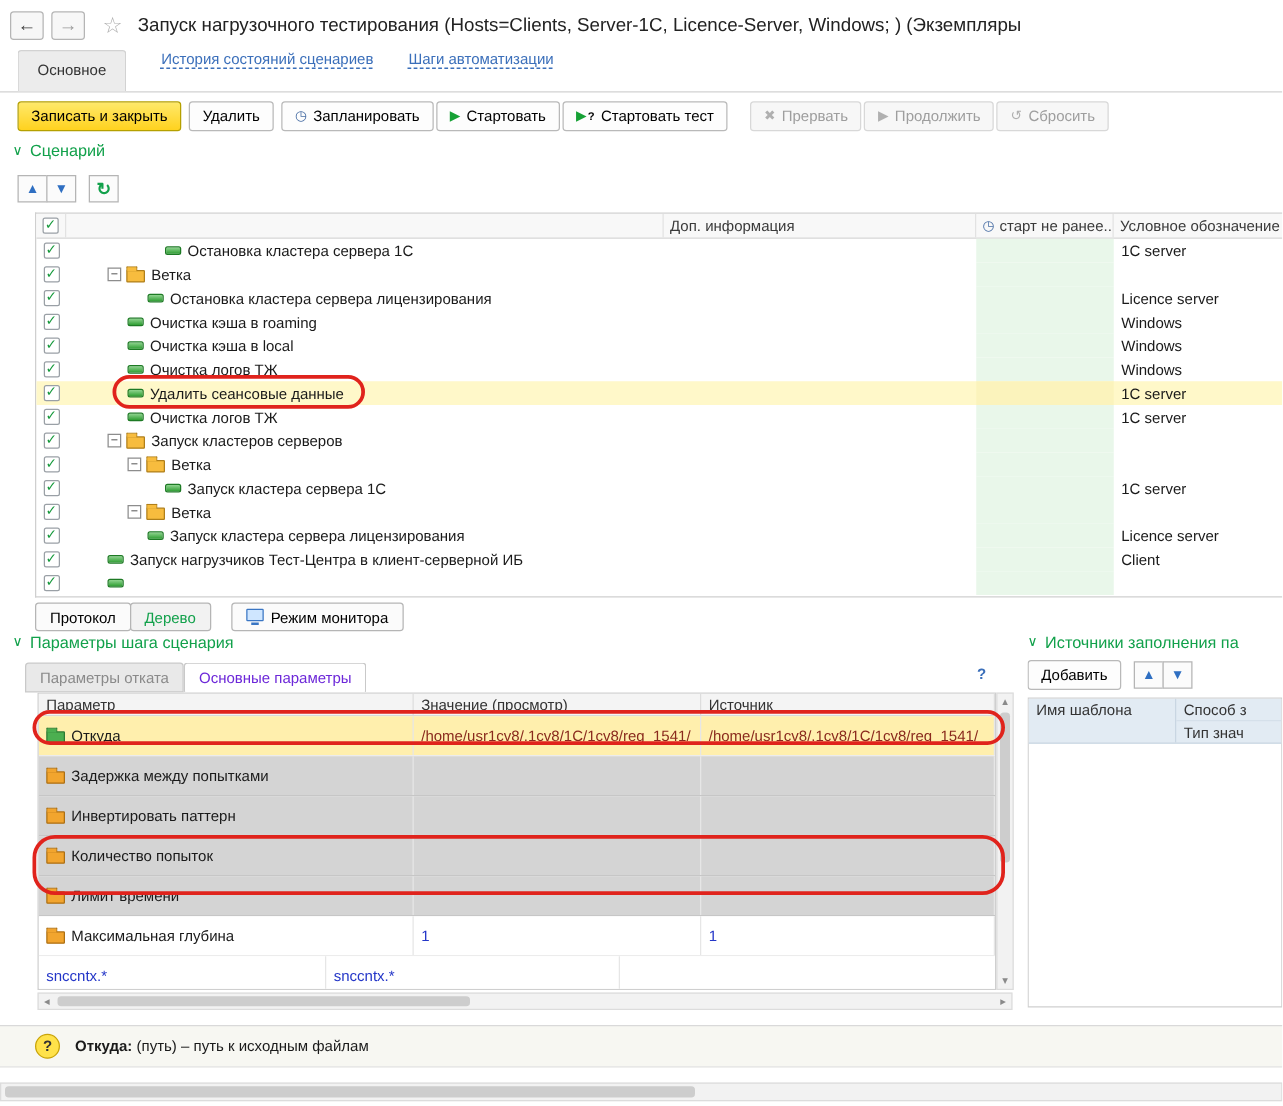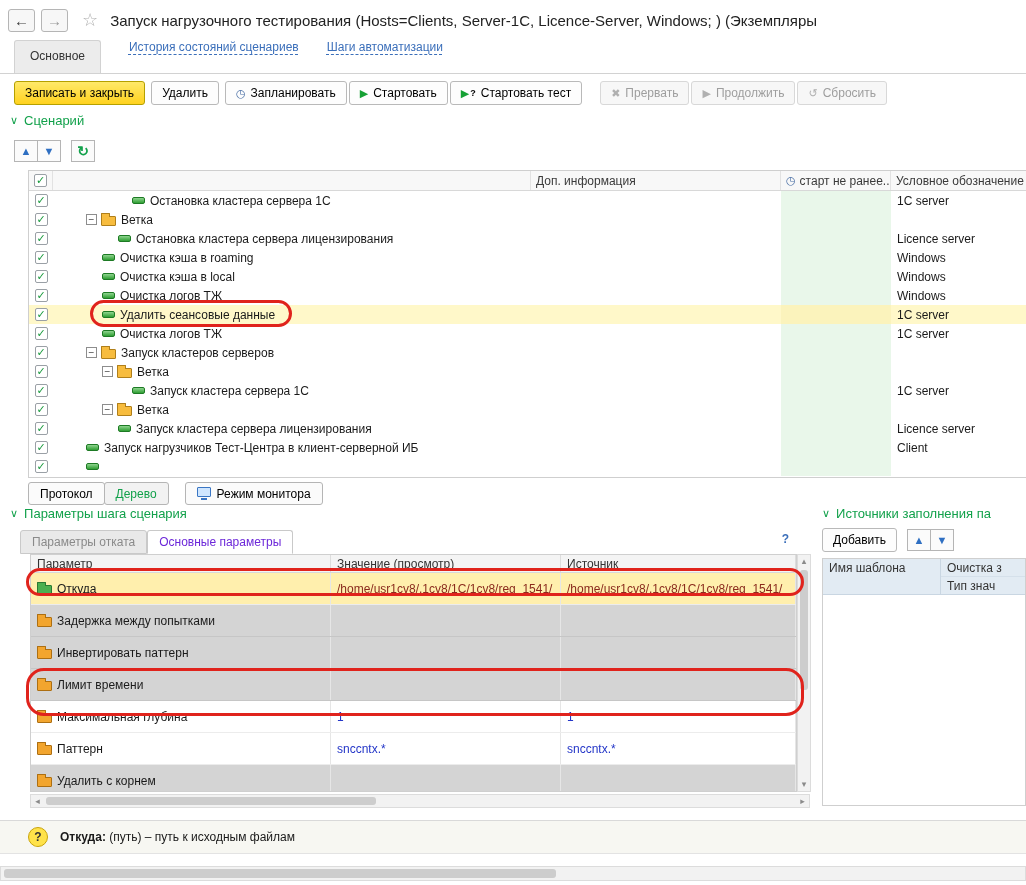--- a/index.html
+++ b/index.html
@@ -519,20 +519,32 @@
     <div class="pc-value">
               <span class="p-value"></span>
             </div>
     <div class="pc-source">
               <span class="p-source"></span>
             </div>
   </div>
           <div class="p-row disabled">
     <div class="pc-name">
       <span class="p-icon folder-icon folder-orange"></span>
+      <span class="p-name">Количество попыток</span>
+    </div>
+    <div class="pc-value">
+              <span class="p-value"></span>
+            </div>
+    <div class="pc-source">
+              <span class="p-source"></span>
+            </div>
+  </div>
+          <div class="p-row disabled">
+    <div class="pc-name">
+      <span class="p-icon folder-icon folder-orange"></span>
       <span class="p-name">Лимит времени</span>
     </div>
     <div class="pc-value">
               <span class="p-value"></span>
             </div>
     <div class="pc-source">
               <span class="p-source"></span>
             </div>
   </div>
           <div class="p-row">
@@ -541,24 +553,20 @@
       <span class="p-name">Максимальная глубина</span>
     </div>
     <div class="pc-value">
               <span class="p-value v-blue">1</span>
             </div>
     <div class="pc-source">
               <span class="p-source v-blue">1</span>
             </div>
   </div>
           <div class="p-row">
-    <div class="pc-name">
-      <span class="p-icon folder-icon folder-orange"></span>
-      <span class="p-name">Паттерн</span>
-    </div>
     <div class="pc-value">
               <span class="p-value v-blue">snccntx.*</span>
             </div>
     <div class="pc-source">
               <span class="p-source v-blue">snccntx.*</span>
             </div>
   </div>
           <div class="p-row disabled">
     <div class="pc-name">
       <span class="p-icon folder-icon folder-orange"></span>
@@ -594,21 +602,21 @@
       <button class="btn">Добавить</button>
       <div class="mini-group">
         <button class="mini-btn arrow-blue">▲</button>
         <button class="mini-btn arrow-blue">▼</button>
       </div>
     </div>
     <div class="stable">
       <div class="shead">
         <div class="sh-name">Имя шаблона</div>
         <div class="sh-right">
-          <div>Очистка з</div>
+          <div>Способ з</div>
           <div>Тип знач</div>
         </div>
       </div>
     </div>
   </div>
 
   <div class="helpbar">
     <span class="q-icon">?</span>
     <div>
       <span class="help-term">Откуда:</span>

